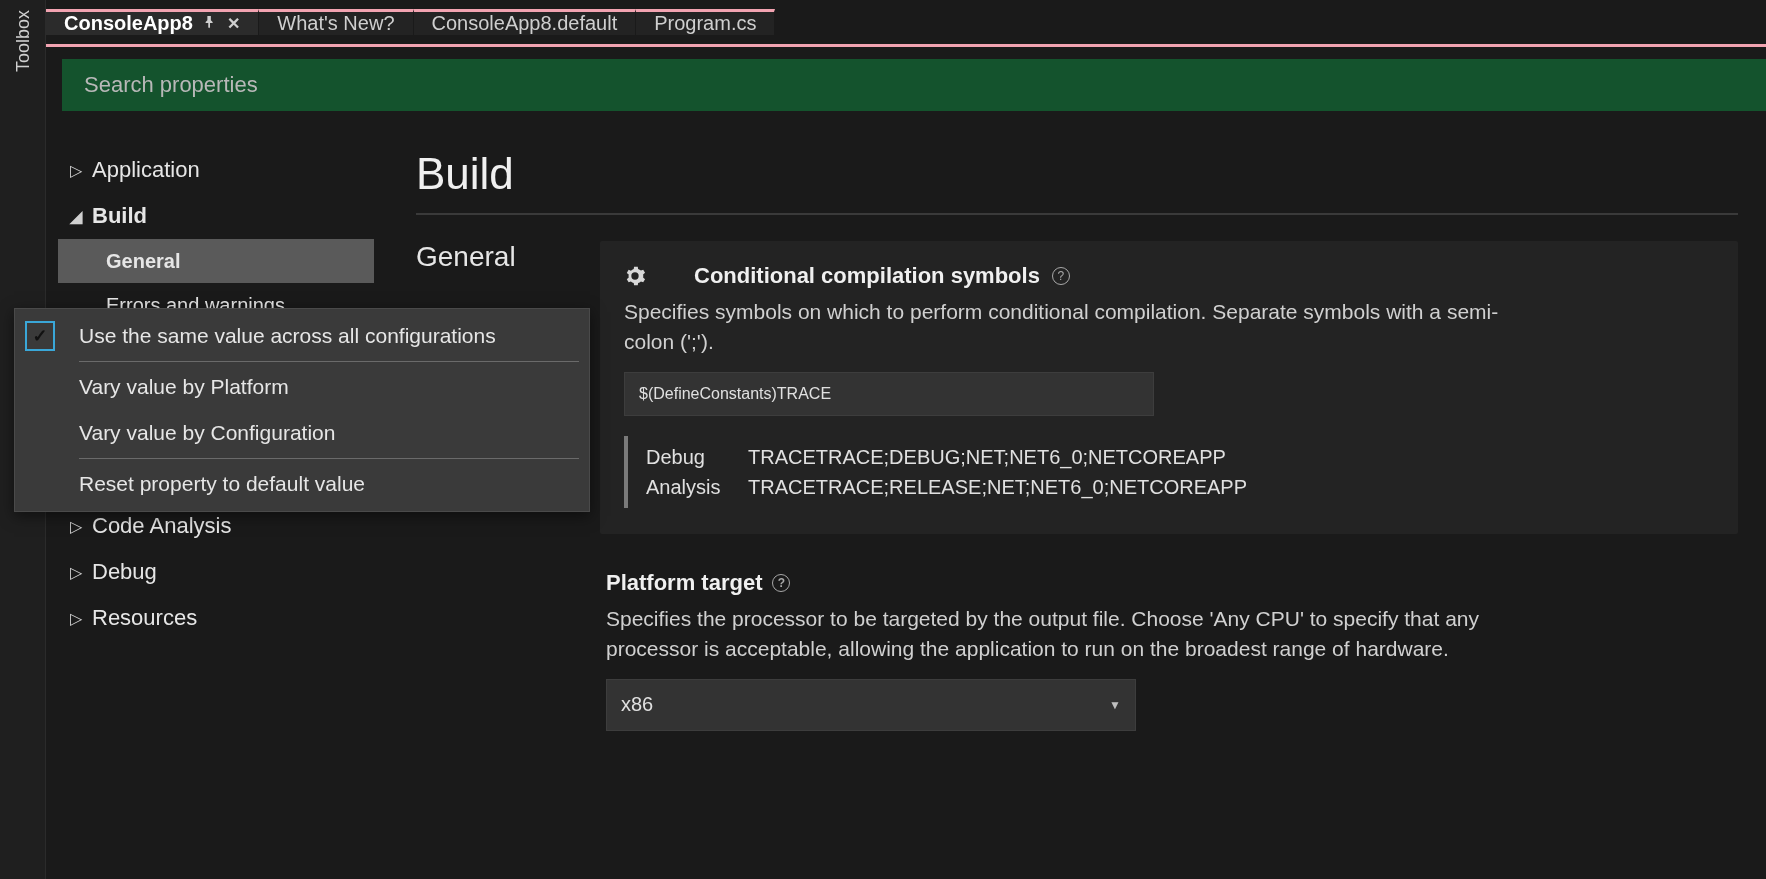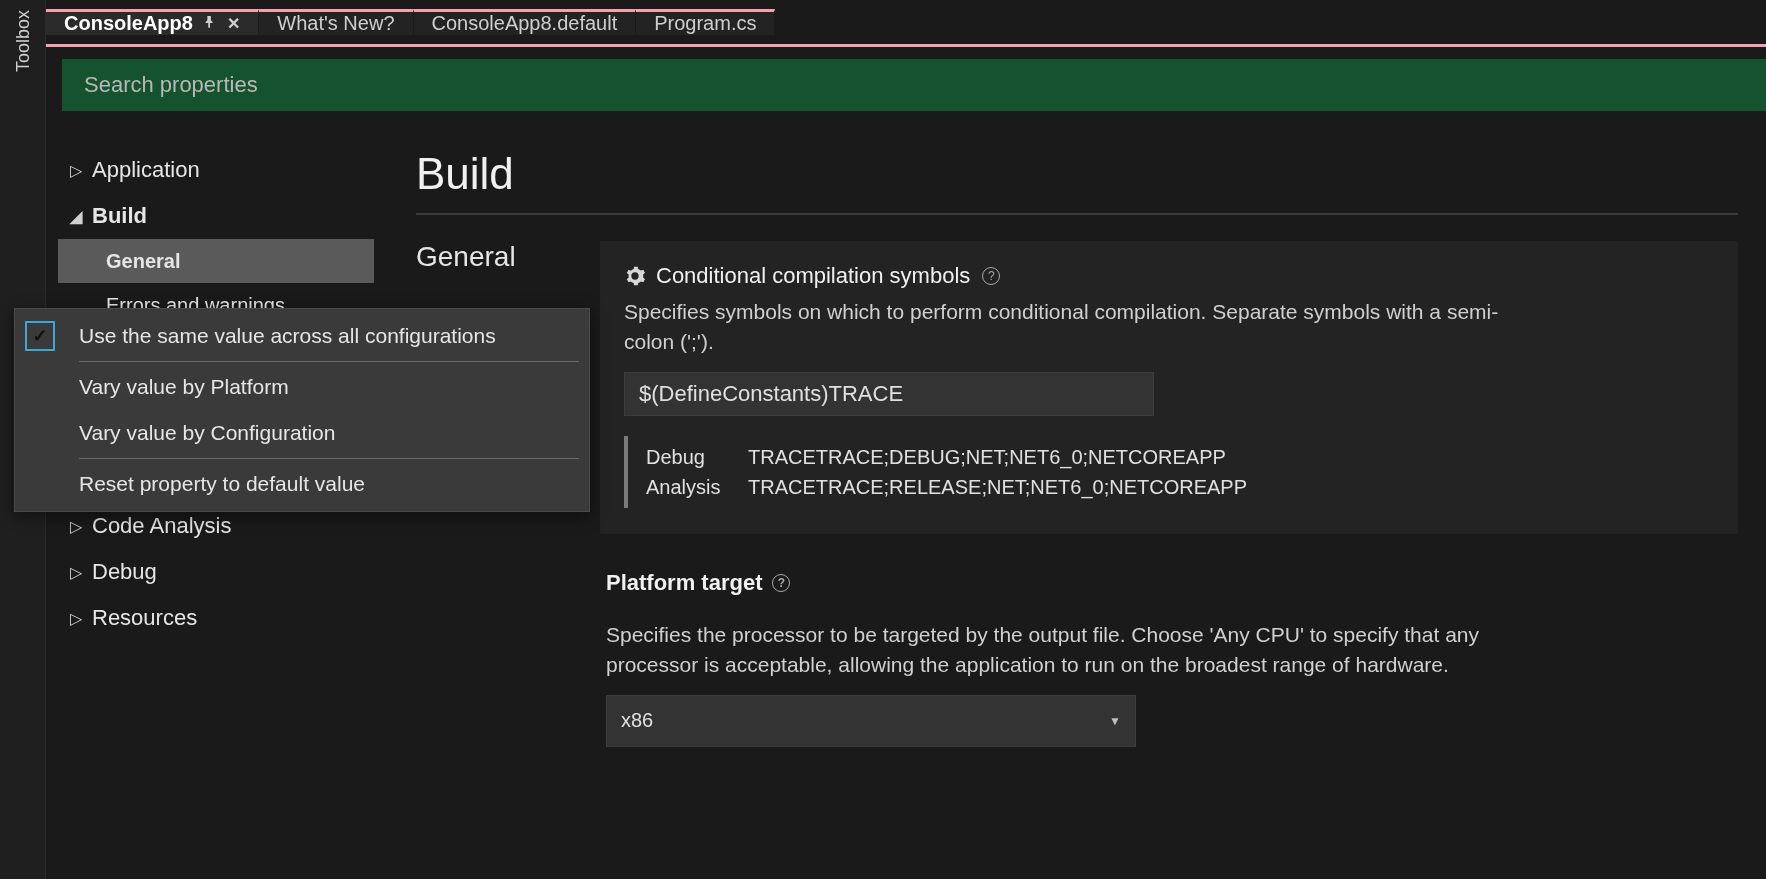--- a/index.html
+++ b/index.html
@@ -163,21 +163,21 @@
   }
   .prop-head {
     display: flex;
     align-items: center;
     gap: 10px;
     margin-bottom: 8px;
   }
   .gear {
     width: 22px; height: 22px;
   }
-  .prop-title { font-size: 22px; font-weight: 400; color: #f0f0f0; }
+  .prop-title { font-size: 22px; font-weight: 700; color: #f0f0f0; margin-left: 38px; }
   .help-ic {
     width: 18px; height: 18px;
     border: 1.5px solid #a8a8a8;
     border-radius: 50%;
     display: inline-flex;
     align-items: center;
     justify-content: center;
     font-size: 12px;
     color: #a8a8a8;
     margin-left: 2px;
@@ -190,40 +190,40 @@
     max-width: 880px;
   }
   .prop-input {
     width: 530px;
     height: 44px;
     background: #333333;
     border: 1px solid #3d3d3d;
     padding: 0 14px;
     display: flex;
     align-items: center;
-    font-size: 22px;
+    font-size: 16px;
     color: #e0e0e0;
     margin-bottom: 20px;
   }
   .config-table {
     border-left: 4px solid #7a7a7a;
     padding: 6px 0 6px 18px;
   }
   .config-row {
     display: flex;
     font-size: 20px;
     color: #e0e0e0;
     line-height: 1.5;
   }
   .config-row .k { width: 102px; }
   .section2 { margin-top: 36px; }
   .section2 .prop-title2 {
     font-size: 22px; font-weight: 700; color: #f0f0f0;
     display: flex; align-items: center; gap: 8px;
-    margin-bottom: 24px;
+    margin-bottom: 8px;
   }
   .select-box {
     width: 530px;
     height: 52px;
     background: #333333;
     border: 1px solid #3d3d3d;
     padding: 0 14px;
     display: flex;
     align-items: center;
     justify-content: space-between;

